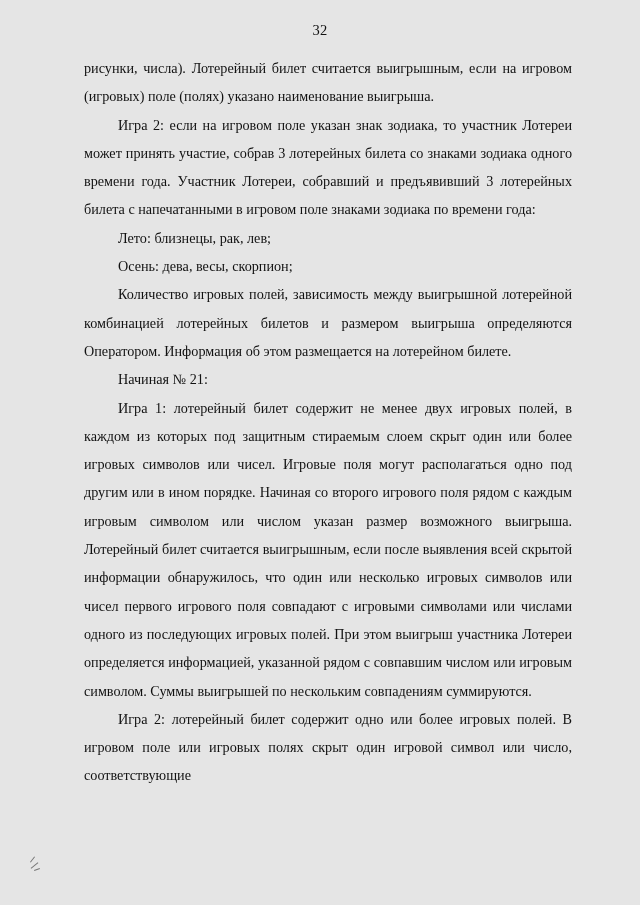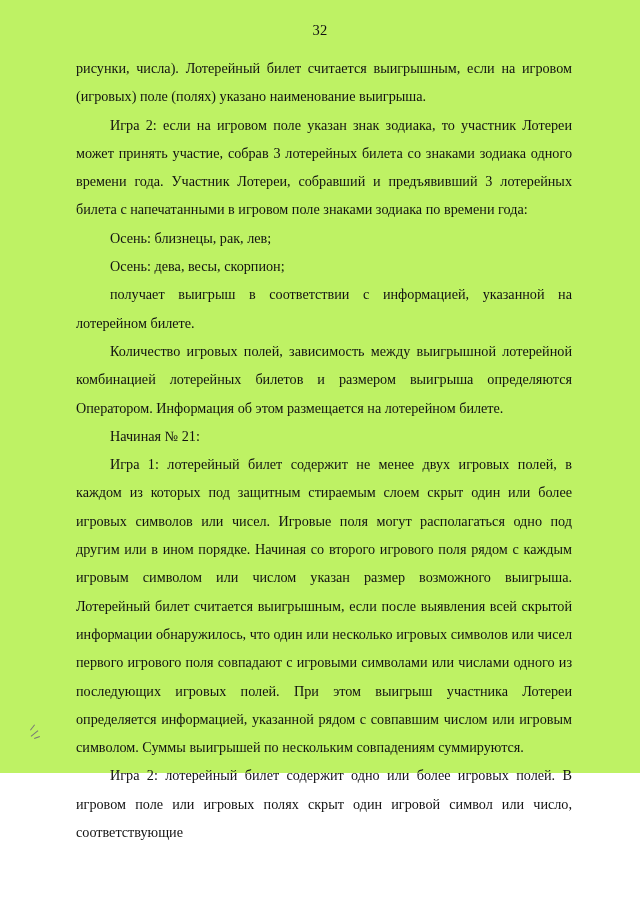--- a/index.html
+++ b/index.html
@@ -13,40 +13,40 @@
     font-family: "Liberation Serif", "DejaVu Serif", serif;
     color: #111111;
     position: relative;
     overflow: hidden;
   }
   .page {
     position: absolute;
     left: 0;
     top: 0;
     width: 640px;
-    height: 773px;
-    background: #bef264;
+    height: 905px;
+    background: #e5e5e5;
   }
   .page-number {
     position: absolute;
     top: 22px;
     left: 0;
     width: 640px;
     text-align: center;
     font-size: 14.5px;
     letter-spacing: 0.2px;
   }
   .body-text {
     position: absolute;
     top: 54px;
     left: 68px;
     width: 504px;
   }
   p {
-    margin: 0 0 0 8px;
+    margin: 0 0 0 16px;
     font-size: 14.2px;
     line-height: 28.3px;
     text-align: justify;
     text-justify: inter-word;
     hyphens: none;
   }
   p.indent {
     text-indent: 34px;
   }
   p.list-item {
@@ -71,23 +71,22 @@
 </head>
 <body>
 
 <div class="page">
 
   <div class="page-number">32</div>
 
   <div class="body-text">
     <p class="plain">рисунки, числа). Лотерейный билет считается выигрышным, если на игровом (игровых) поле (полях) указано наименование выигрыша.</p>
     <p class="indent">Игра 2: если на игровом поле указан знак зодиака, то участник Лотереи может принять участие, собрав 3 лотерейных билета со знаками зодиака одного времени года. Участник Лотереи, собравший и предъявивший 3 лотерейных билета с напечатанными в игровом поле знаками зодиака по времени года:</p>
-    <p class="list-item">Осень: близнецы, рак, лев;</p>
+    <p class="list-item">Лето: близнецы, рак, лев;</p>
     <p class="list-item">Осень: дева, весы, скорпион;</p>
-    <p class="indent">получает выигрыш в соответствии с информацией, указанной на лотерейном билете.</p>
     <p class="indent">Количество игровых полей, зависимость между выигрышной лотерейной комбинацией лотерейных билетов и размером выигрыша определяются Оператором. Информация об этом размещается на лотерейном билете.</p>
     <p class="indent">Начиная № 21:</p>
     <p class="indent">Игра 1: лотерейный билет содержит не менее двух игровых полей, в каждом из которых под защитным стираемым слоем скрыт один или более игровых символов или чисел. Игровые поля могут располагаться одно под другим или в ином порядке. Начиная со второго игрового поля рядом с каждым игровым символом или числом указан размер возможного выигрыша. Лотерейный билет считается выигрышным, если после выявления всей скрытой информации обнаружилось, что один или несколько игровых символов или чисел первого игрового поля совпадают с игровыми символами или числами одного из последующих игровых полей. При этом выигрыш участника Лотереи определяется информацией, указанной рядом с совпавшим числом или игровым символом. Суммы выигрышей по нескольким совпадениям суммируются.</p>
     <p class="indent">Игра 2: лотерейный билет содержит одно или более игровых полей. В игровом поле или игровых полях скрыт один игровой символ или число, соответствующие</p>
   </div>
 
   <div class="corner-mark">
     <i class="a"></i>
       <i class="b"></i>
       <i class="c"></i>

